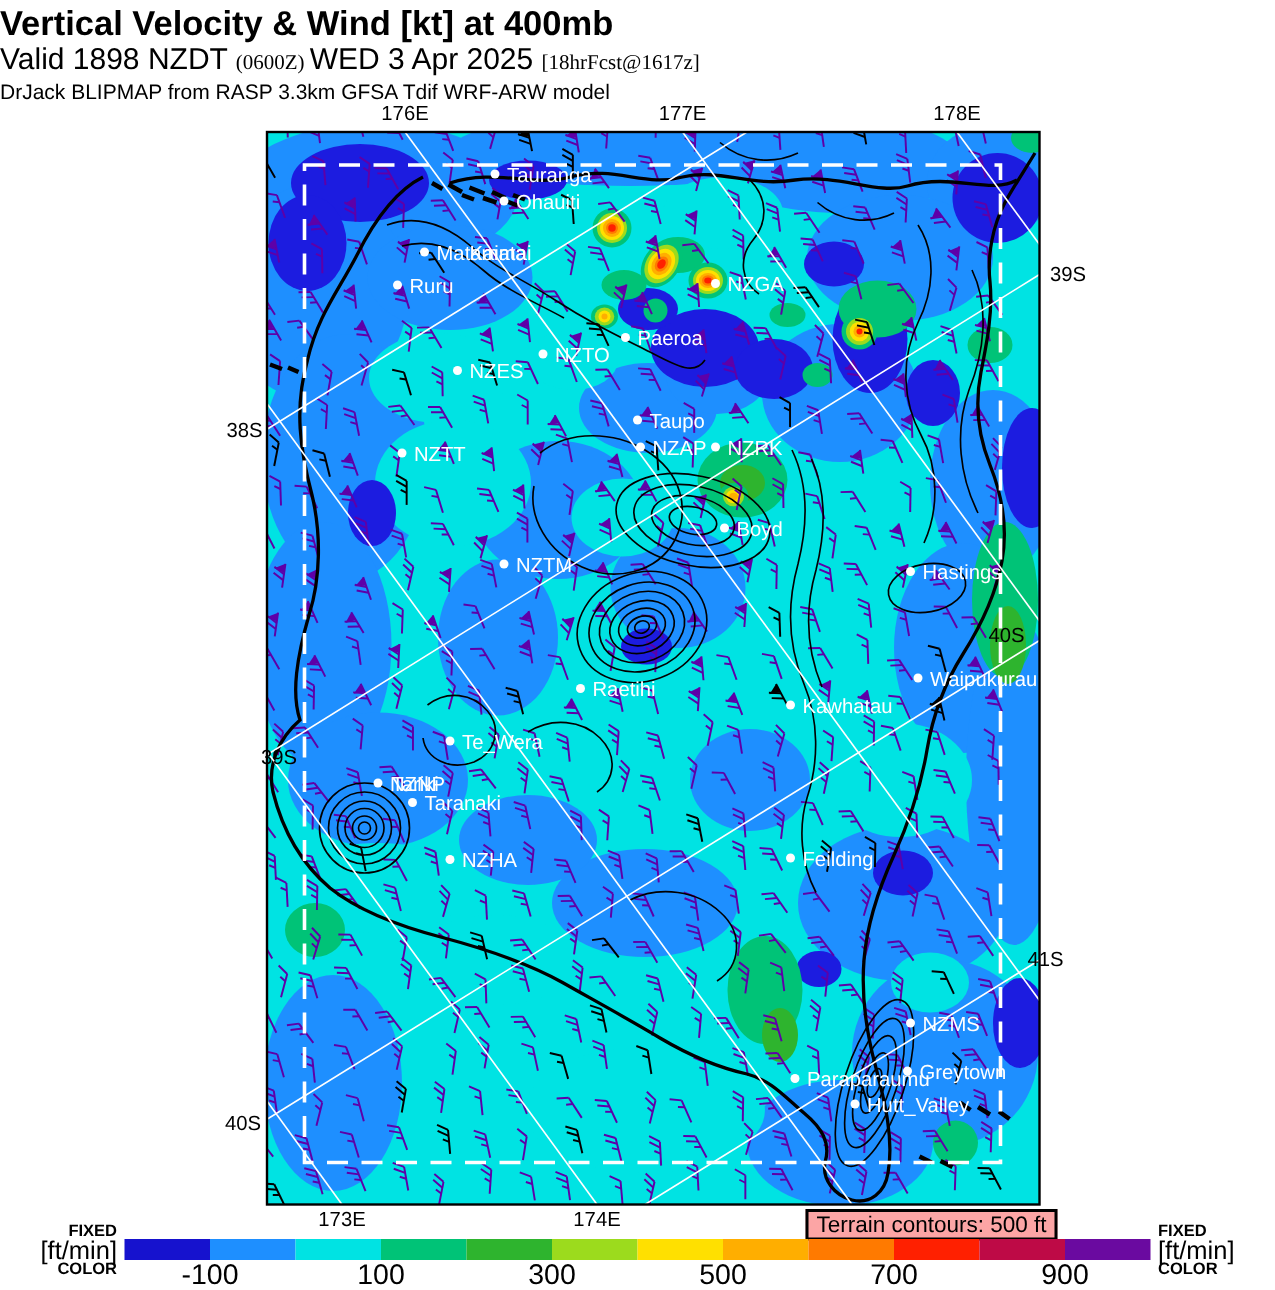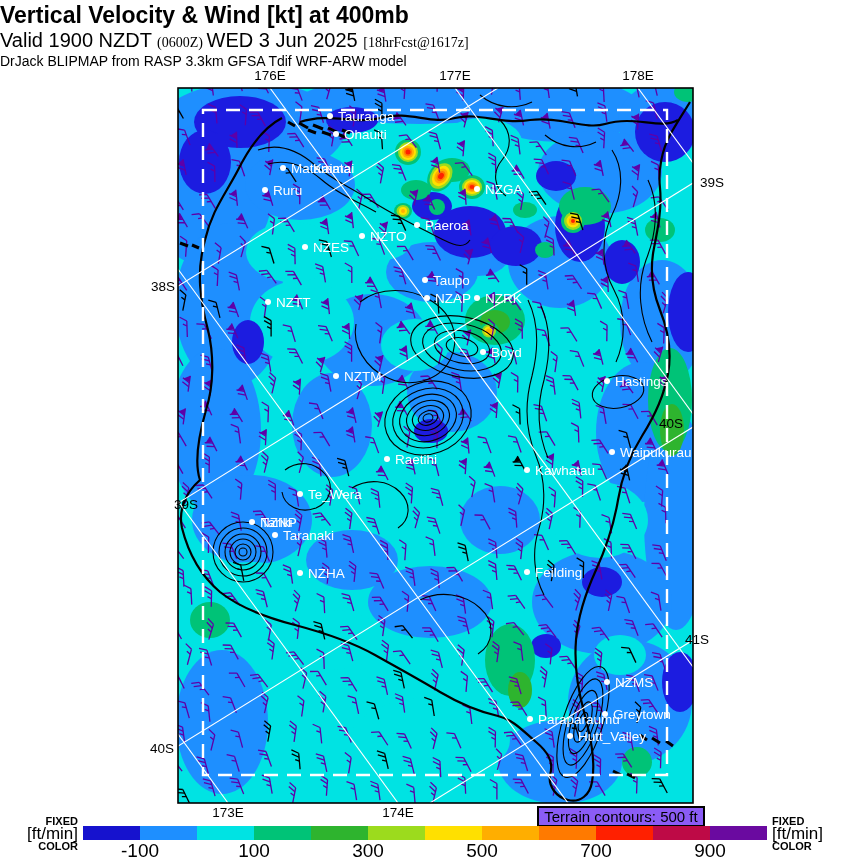--- a/index.html
+++ b/index.html
@@ -5,36 +5,36 @@
   html,body{margin:0;padding:0;background:#fff;}
   body{width:850px;height:860px;position:relative;overflow:hidden;
        font-family:"Liberation Sans", sans-serif;color:#000;}
   #titles{position:absolute;top:0;left:0;width:850px;text-align:left;line-height:1.15;}
   #title-main{font-size:23px;font-weight:bold;margin-top:2px;}
   #title-valid{font-size:20px;margin-top:1px;}
   #title-valid .small{font-size:14px;font-family:Liberation Serif, serif;}
   #title-model{font-size:14px;margin-top:1px;}
   #mapsvg{position:absolute;left:0;top:0;}
   #terrain-box{position:absolute;left:537px;top:806px;width:160px;height:17px;
-      background:#8b5cf6;border:2px solid #000;font-size:15px;line-height:17px;
+      background:#fca5a5;border:2px solid #000;font-size:15px;line-height:17px;
       text-align:center;white-space:nowrap;padding:0 2px;}
   .unit-block{position:absolute;top:816px;width:76px;font-weight:bold;font-size:11px;line-height:10px;}
   #unit-left{left:2px;text-align:right;}
   #unit-right{left:772px;text-align:left;}
   .unit-mid{font-size:17px;font-weight:normal;line-height:15px;}
   #colorbar{position:absolute;left:83px;top:826px;width:684px;height:14px;display:flex;}
   #colorbar .seg{height:14px;flex:1 1 auto;}
   .cb-tick{position:absolute;top:840px;font-size:19px;transform:translateX(-50%);white-space:nowrap;}
 </style>
 </head>
 <body>
 
 <div id="titles">
   <div id="title-main">Vertical Velocity &amp; Wind [kt] at 400mb</div>
-  <div id="title-valid"><span>Valid 1900 NZDT </span><span class="small">(0600Z) </span><span>WED 3 Jun 2025 </span><span class="small">[18hrFcst@1617z]</span></div>
+  <div id="title-valid"><span>Valid 1898 NZDT </span><span class="small">(0600Z) </span><span>WED 3 Apr 2025 </span><span class="small">[18hrFcst@1617z]</span></div>
   <div id="title-model">DrJack BLIPMAP from RASP 3.3km GFSA Tdif WRF-ARW model</div>
 </div>
 
 <svg id="mapsvg" width="850" height="860" viewBox="0 0 850 860">
   <defs>
     <clipPath id="mapclip">
         <rect x="178" y="88" width="515" height="715"></rect>
       </clipPath>
   </defs>
 

